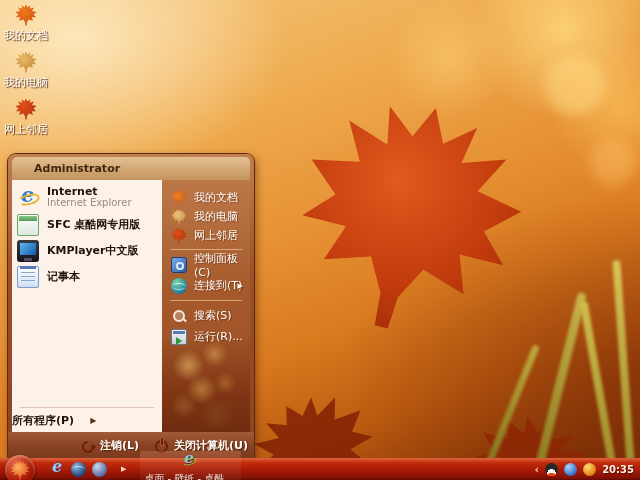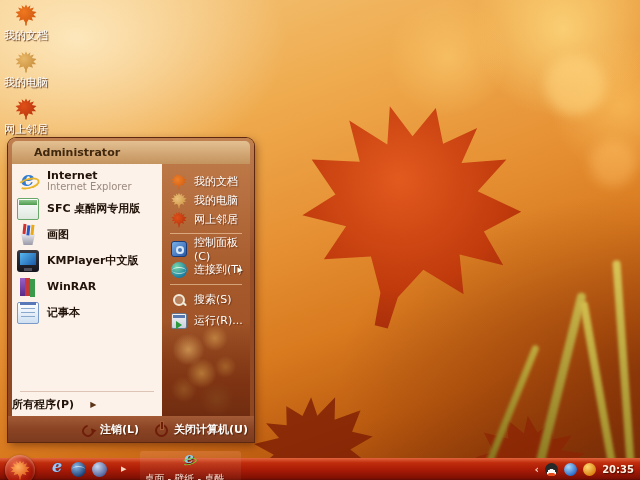--- a/index.html
+++ b/index.html
@@ -33,21 +33,21 @@
   
   .di-col { position:absolute; left:2px; top:4px; width:48px; }
   .di { width:48px; margin-bottom:10px; text-align:center; cursor:pointer; }
   .di .di-ic { width:22px; height:22px; margin:0 auto 4px; }
   .leaf-icon-orange { background:radial-gradient(circle at 40% 35%, #f07820, #c14a08); }
   .leaf-icon-tan    { background:radial-gradient(circle at 40% 35%, #e8b868, #b97b28); }
   .leaf-icon-red    { background:radial-gradient(circle at 40% 35%, #e05018, #a82808); }
   .di .di-label { color:#fff; font-size:11px; line-height:1.0; text-shadow:1px 1px 1px rgba(70,25,0,.95); white-space:nowrap; }
 
   
-  .start-menu { position:absolute; left:8px; top:138px; width:246px; height:304px;
+  .start-menu { position:absolute; left:8px; top:154px; width:246px; height:304px;
     border-radius:8px 8px 0 0; padding:3px 4px 0 4px;
     background:linear-gradient(#c08050, #9a5028 40%, #8c4520);
     box-shadow:0 0 0 1px #5e2810, 2px 3px 8px rgba(60,15,0,.5);
     display:flex; flex-direction:column; }
   .sm-header { height:23px; flex:0 0 23px; border-radius:5px 5px 0 0;
     background:linear-gradient(#e3c092, #cda06c 70%, #c3945e);
     display:flex; align-items:center; padding-left:22px;
     font-size:11px; font-weight:bold; color:#40280f; }
   .sm-cols { flex:1; display:flex; min-height:0; }
   .sm-left { width:150px; background:#fcf2ea; display:flex; flex-direction:column; padding-top:2px; }
@@ -225,43 +225,29 @@
 
           <div class="lc-item">
             <div class="ic22 sfc-icon"></div>
             <div class="lc-text">
               <span class="lc-label">SFC 桌酷网专用版</span>
 
             </div>
           </div>
 
 
-          <div class="lc-item">
-            <div class="ic22 paint-icon"></div>
-            <div class="lc-text">
-              <span class="lc-label">画图</span>
-
-            </div>
-          </div>
 
           <div class="lc-item">
             <div class="ic22 kmplayer-icon"></div>
             <div class="lc-text">
               <span class="lc-label">KMPlayer中文版</span>
 
             </div>
           </div>
 
-          <div class="lc-item">
-            <div class="ic22 winrar-icon"></div>
-            <div class="lc-text">
-              <span class="lc-label">WinRAR</span>
-
-            </div>
-          </div>
 
           <div class="lc-item">
             <div class="ic22 notepad-icon"></div>
             <div class="lc-text">
               <span class="lc-label">记事本</span>
 
             </div>
           </div>
         </div>
       <div class="lc-spacer"></div>

